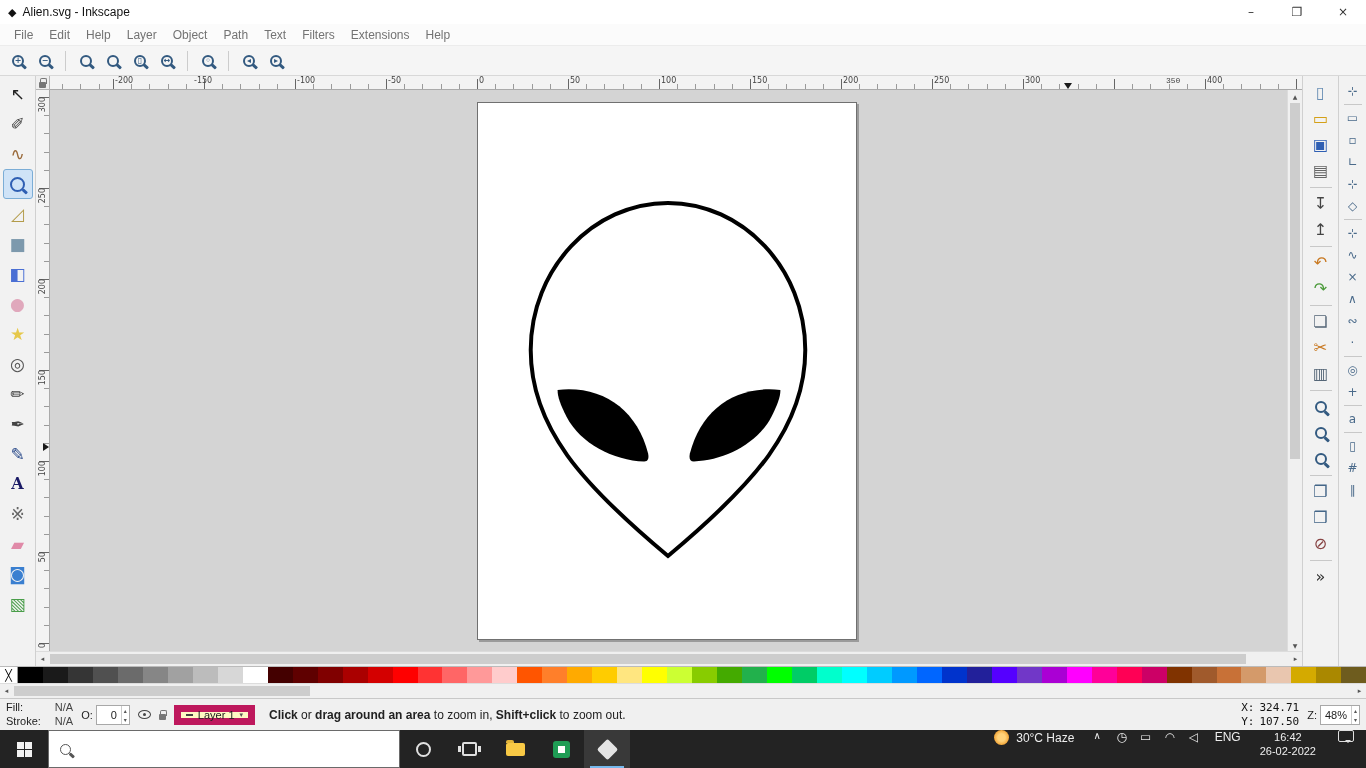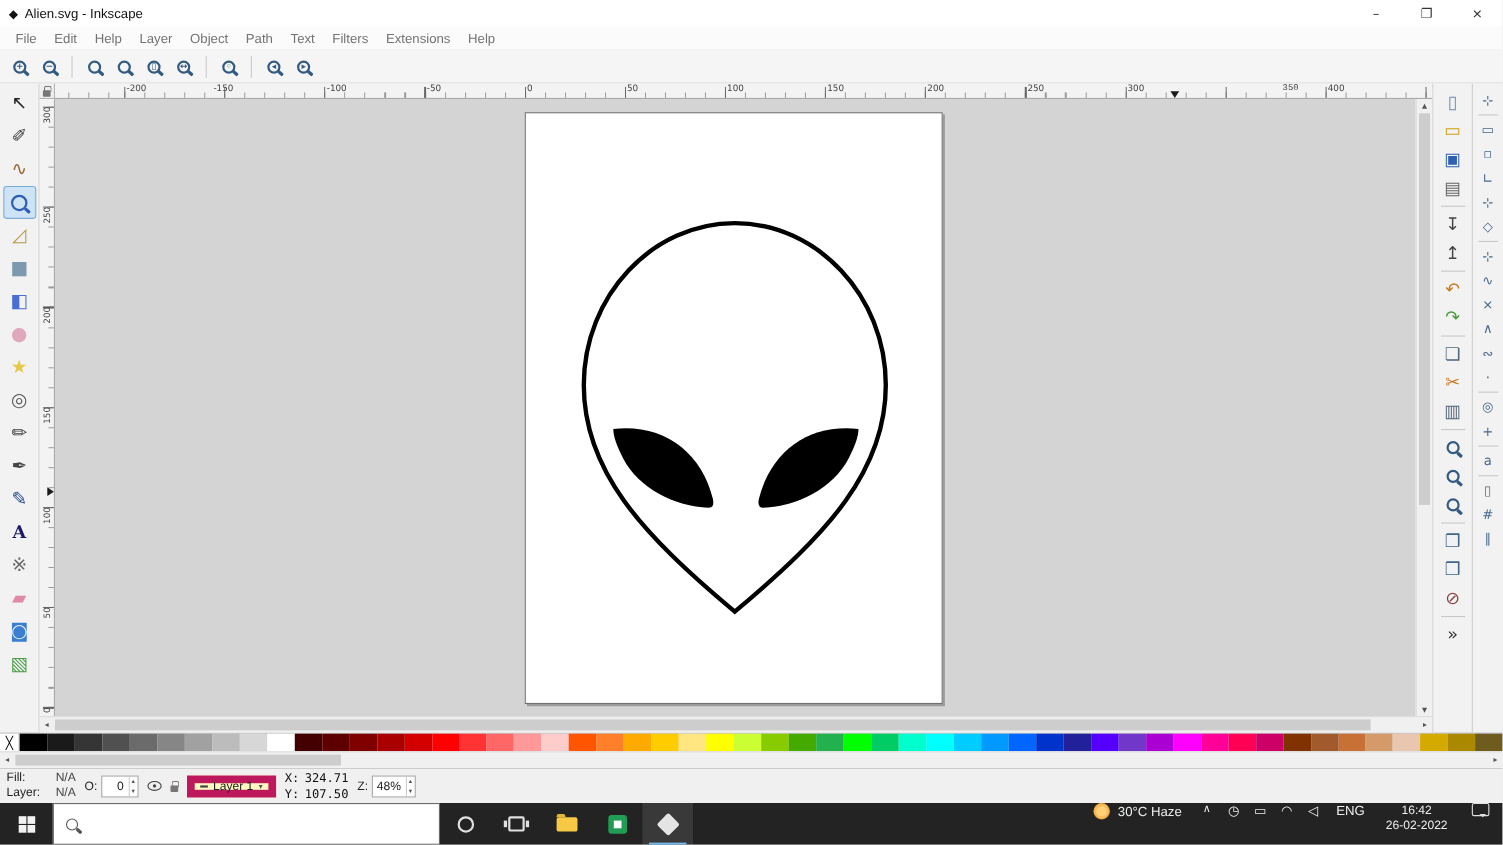--- a/index.html
+++ b/index.html
@@ -519,40 +519,41 @@
   <div class="palette-scroll" data-name="palette-scrollbar">
     <span class="pal-arrow left" data-name="palette-scroll-left-arrow">◂</span>
     <div class="pthumb" data-name="palette-scroll-thumb"></div>
     <span class="pal-arrow right" data-name="palette-scroll-right-arrow">▸</span>
   </div>
 
   <div class="statusbar" data-name="statusbar">
     <div class="fs-block" data-name="fill-stroke-indicator">
       <span class="fs-label" data-name="fill-label">Fill:</span>
       <span class="fs-value" data-name="fill-value">N/A</span>
-      <span class="fs-label" data-name="stroke-label">Layer:</span>
+      <span class="fs-label" data-name="stroke-label">Stroke:</span>
       <span class="fs-value" data-name="stroke-value">N/A</span>
     </div>
     <div class="op-block" data-name="opacity-control">
       <span data-name="opacity-label">O:</span>
       <div class="spin" data-name="opacity-spinner">
         <span class="val" data-name="opacity-value">0</span>
         <span class="arrows" data-name="opacity-spin-arrows">
           <span data-name="spin-up-arrow">▴</span>
           <span data-name="spin-down-arrow">▾</span>
         </span>
       </div>
     </div>
     <span class="eyeicon" data-name="layer-visibility-toggle"></span>
     <span class="lockicon" data-name="layer-lock-toggle"></span>
     <div class="combo" data-name="layer-selector">
       <span class="layer-dash" data-name="layer-color-indicator"></span>
       <span data-name="layer-name">Layer 1</span>
       <span class="chev" data-name="chevron-down-icon">▾</span>
     </div>
+    <div class="msg" data-name="status-message"><b>Click</b><span> or </span><b>drag around an area</b><span> to zoom in, </span><b>Shift+click</b><span> to zoom out.</span></div>
     <div class="coords" data-name="cursor-coordinates">
       <span data-name="x-label">X:</span>
       <span data-name="x-value">324.71</span>
       <span data-name="y-label">Y:</span>
       <span data-name="y-value">107.50</span>
     </div>
     <div class="zoom-block" data-name="zoom-control">
       <span data-name="zoom-label">Z:</span>
       <div class="spin" data-name="zoom-spinner">
         <span class="val" data-name="zoom-value">48%</span>

